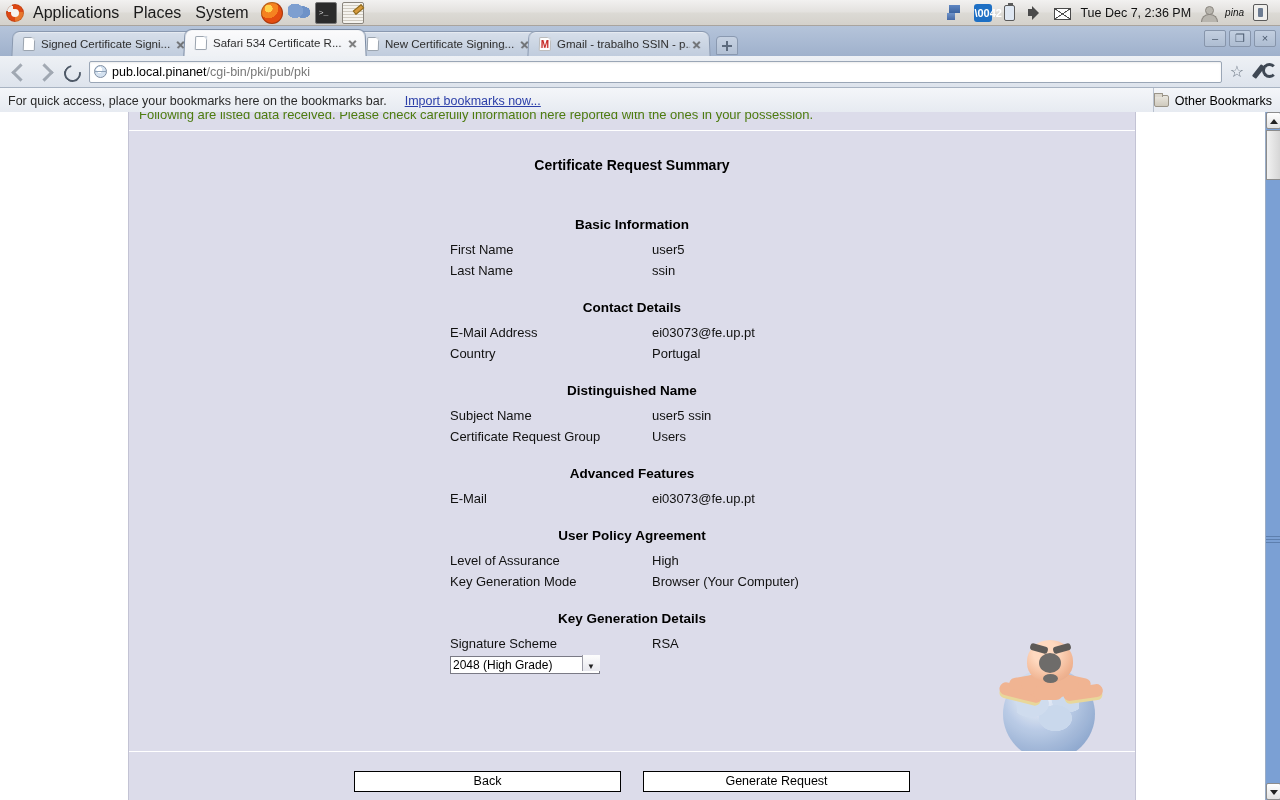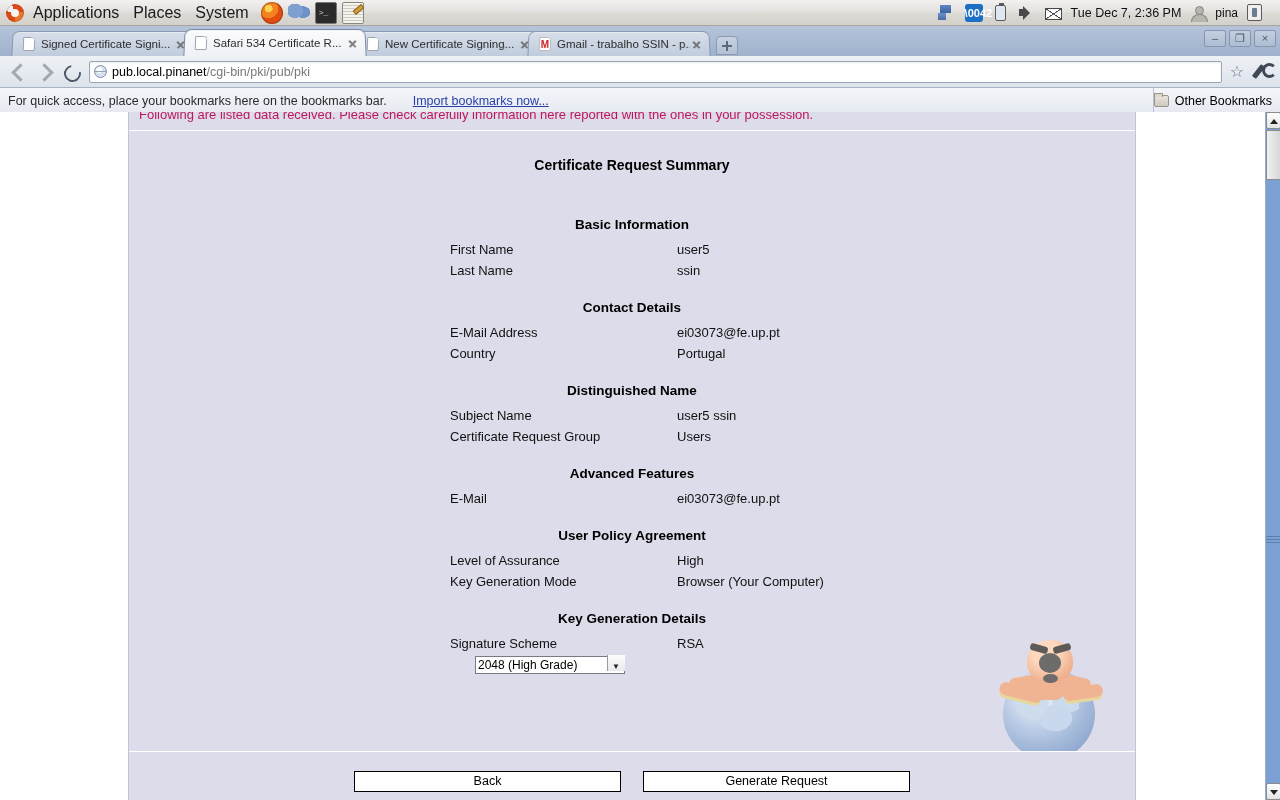--- a/index.html
+++ b/index.html
@@ -54,21 +54,21 @@
     font-size:8px; position:absolute; left:3px; top:5px;
   }
   .note-icon {
     background:#f5f3ee; border:1px solid #8a857d; border-radius:2px;
     background-image: repeating-linear-gradient(to bottom, #f5f3ee 0 2px, #cfcac0 2px 3px);
   }
   .note-icon::after{
     content:""; position:absolute; right:-1px; top:4px; width:9px;height:3px;
     background:#d79a3c; transform:rotate(-40deg); border:1px solid #8a6a22;
   }
-  #tray { margin-left:auto; display:flex; align-items:center; gap:9px; padding-right:18px; }
+  #tray { margin-left:auto; display:flex; align-items:center; gap:9px; padding-right:12px; }
   .tray-ico { width:18px; height:18px; position:relative; }
   .net-ico{
     background:
       linear-gradient(#5f86c2,#3b639f) 2px 1px/11px 8px no-repeat,
       linear-gradient(#6f93c9,#476aa5) 0px 9px/8px 7px no-repeat;
     background-color:transparent;
   }
   .bt-ico{
     background:#1d6fc4; border-radius:3px;
   }
@@ -102,21 +102,21 @@
     width:16px;height:16px;
   }
   .user-ico::before{
     content:"";position:absolute;left:5px;top:1px;width:7px;height:7px;border-radius:50%;
     background:#b8b5ae;border:1px solid #8b8780;
   }
   .user-ico::after{
     content:"";position:absolute;left:1px;top:9px;width:15px;height:7px;
     border-radius:8px 8px 0 0;background:#b8b5ae;border:1px solid #8b8780;border-bottom:none;
   }
-  #username { font-size:12px; color:#111; }
+  #username { font-size:10px; color:#111;font-style:italic; }
   .box-ico{
     width:15px;height:17px;border:1.4px solid #5a5a5a;border-radius:2px;background:#f0efed;
   }
   .box-ico::after{
     content:"";position:absolute;left:4px;top:3px;width:5px;height:9px;background:#6d7c92;border-radius:1px;
   }
 
   
   #browser {
     position:absolute; left:0; top:26px; width:1280px; height:774px;
@@ -246,21 +246,21 @@
     border:3px solid #3f4854;border-right-color:transparent;
   }
 
   
   #bookmarkbar{
     height:26px; background:linear-gradient(to bottom,#f4f6f9,#e6eaf1);
     border-bottom:1px solid #a8b3c2;
     display:flex; align-items:center; padding:0 8px; font-size:12.5px;
   }
   #bm-text{ color:#2a2a2a; }
-  #bm-link{ color:#2b3ea8; text-decoration:underline; margin-left:26px; cursor:pointer; }
+  #bm-link{ color:#2b3ea8; text-decoration:underline; margin-left:18px; cursor:pointer; }
   #other-bm{
     margin-left:auto; display:flex; align-items:center; gap:6px;
     border-left:1px solid #b9c2cf; padding-left:0; height:100%;
   }
   .folder-ico{
     width:15px;height:12px;position:relative;
     background:linear-gradient(#e9e6df,#cfcabd);border:1px solid #9a9488;border-radius:1px 2px 2px 2px;
   }
   .folder-ico::after{
     content:"";position:absolute;left:-1px;top:-3px;width:7px;height:3px;
@@ -278,21 +278,21 @@
   }
   #content-panel{
     position:absolute; left:128px; top:0; width:1008px; min-height:688px;
     background:#dcdcea;
     border-left:1px solid #c3c3d4; border-right:1px solid #c3c3d4;
   }
   #intro-strip{
     height:18px; overflow:hidden; position:relative;
   }
   #intro-text{
-    position:absolute; left:10px; top:-5px; font-size:13px; color:#be185d;
+    position:absolute; left:10px; top:-5px; font-size:13px; color:#4d7c0f;
     white-space:nowrap;
   }
   #divider{
     height:1px; background:#ffffff; margin:0;
   }
   #main-block{
     padding-top:26px; position:relative; min-height:620px;
   }
   .sec-title{
     text-align:center; font-weight:bold; font-size:13.5px; color:#000;
@@ -302,21 +302,21 @@
     font-size:14px; font-weight:bold; text-align:center; color:#000;
     margin-bottom:44px;
   }
   .group{ margin-bottom:19px; }
   .rows{ }
   .row{
     display:flex; font-size:13px; line-height:21px; color:#111;
     padding-left:321px;
   }
   .row .lbl{ width:202px; flex:0 0 202px; }
-  .row .val{ flex:1;margin-left:25px; }
+  .row .val{ flex:1; }
   .row.wide .lbl{ width:202px; }
   select#keystrength{
     font-family:"Liberation Sans", sans-serif;
     font-size:12px; height:18px; padding:0 2px;
     border:1px solid #7a7a85; background:#ffffff; color:#000;
     width:150px; margin-top:1px;
     -webkit-appearance:none; appearance:none;
   }
   .select-wrap{ position:relative; display:inline-block; }
   .select-wrap::after{

